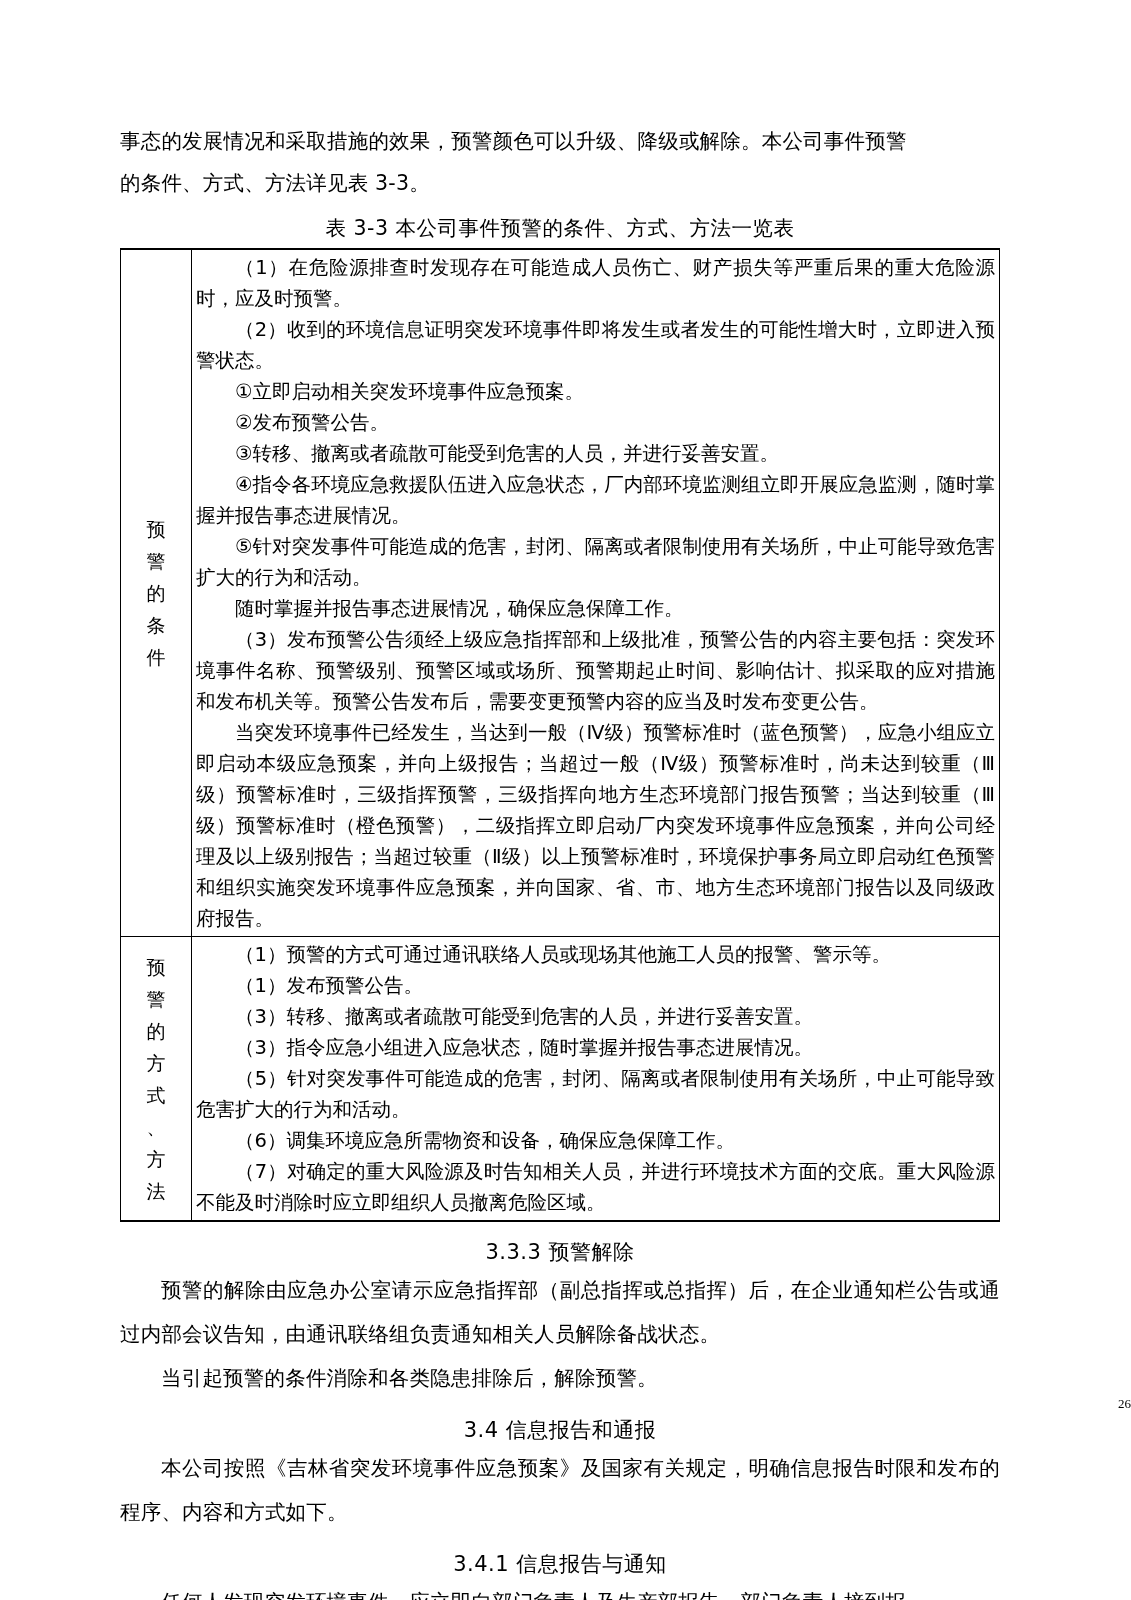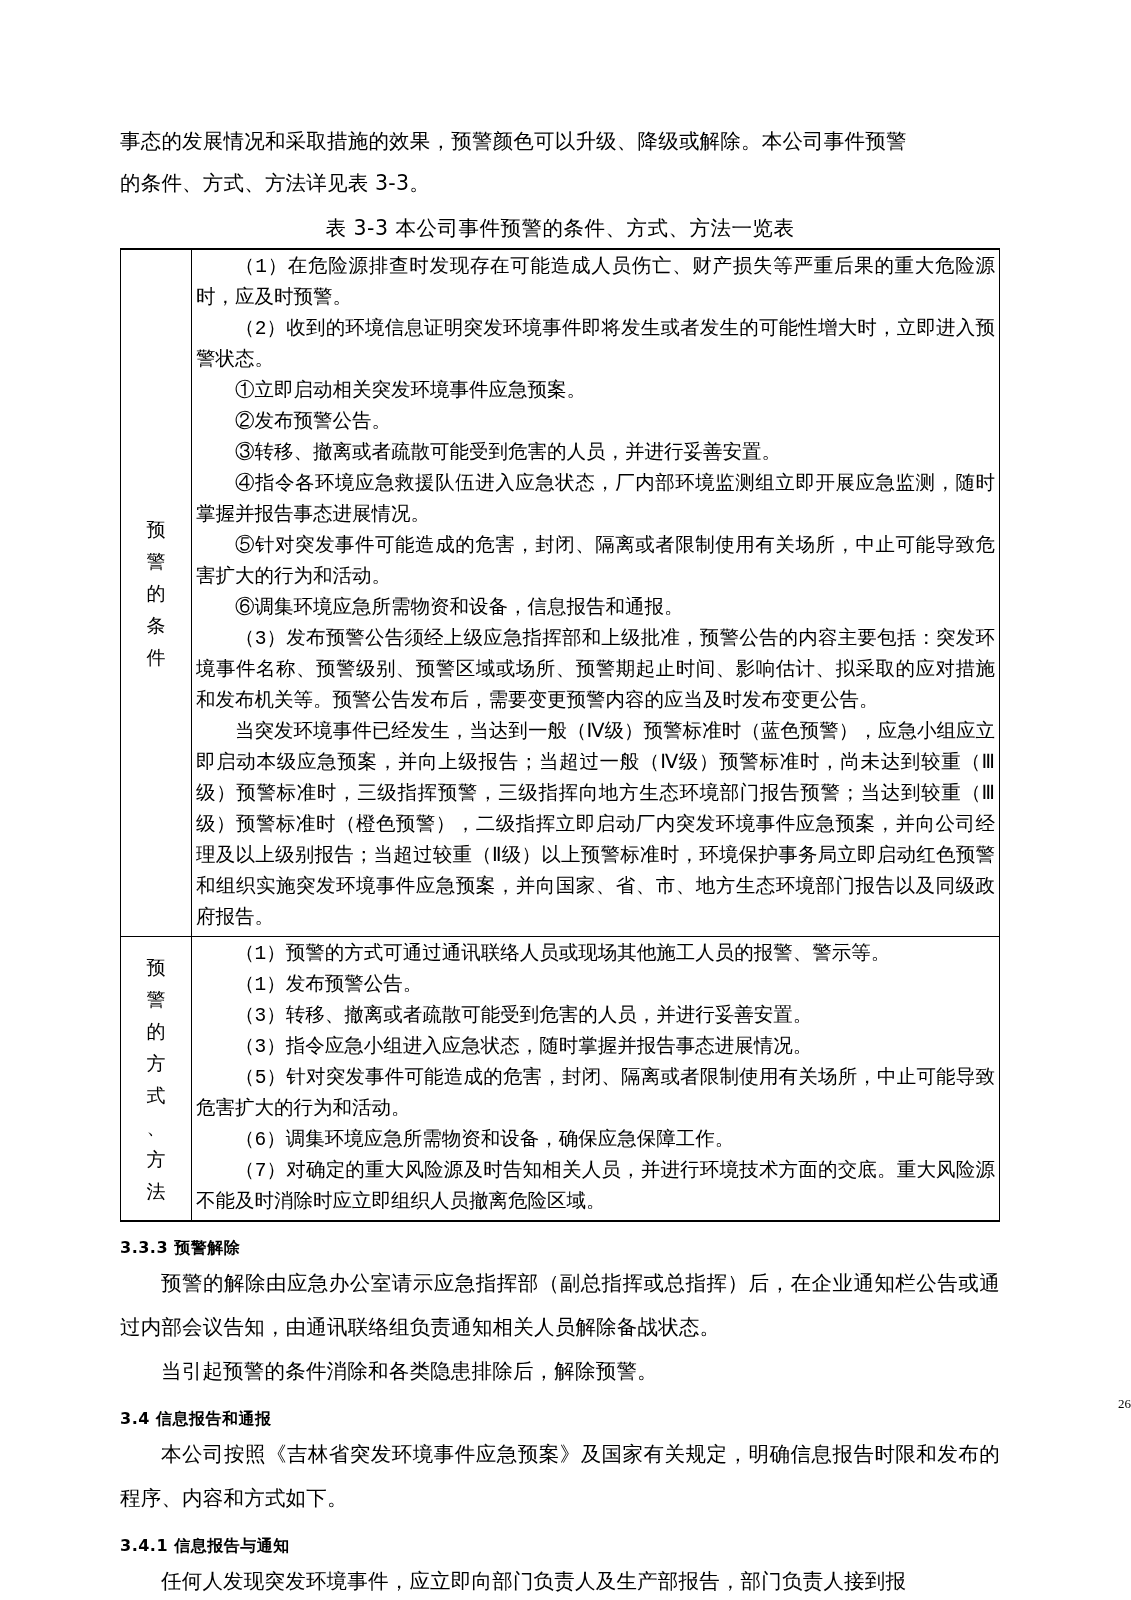--- a/index.html
+++ b/index.html
@@ -71,33 +71,33 @@
   }
   td.label-cell .stack {
     display: block;
     letter-spacing: 0;
   }
   td.body-cell {
     font-size: 19.5px;
     line-height: 31px;
     text-align: justify;
     padding: 3px 6px 3px 8px;
-    font-family: Liberation Mono, monospace;
   }
   td.body-cell p {
     margin: 0;
   }
   td.body-cell p.ind {
     text-indent: 2em;
   }
   h3.heading {
-    font-size: 16px;
-    font-weight: bold;
+    font-size: 21px;
+    font-weight: normal;
     margin: 16px 0 2px 0;
     letter-spacing: 0.5px;
+    text-align: center;
   }
   .footer-num {
     position: absolute;
     left: 0;
     top: 1396px;
     width: 1131px;
     text-align: right;
     font-size: 13px;
     font-family: "Liberation Serif", serif;
   }
@@ -128,21 +128,21 @@
           <span class="stack">件</span>
         </td>
         <td class="body-cell">
           <p class="ind">（1）在危险源排查时发现存在可能造成人员伤亡、财产损失等严重后果的重大危险源时，应及时预警。</p>
           <p class="ind">（2）收到的环境信息证明突发环境事件即将发生或者发生的可能性增大时，立即进入预警状态。</p>
           <p class="ind">①立即启动相关突发环境事件应急预案。</p>
           <p class="ind">②发布预警公告。</p>
           <p class="ind">③转移、撤离或者疏散可能受到危害的人员，并进行妥善安置。</p>
           <p class="ind">④指令各环境应急救援队伍进入应急状态，厂内部环境监测组立即开展应急监测，随时掌握并报告事态进展情况。</p>
           <p class="ind">⑤针对突发事件可能造成的危害，封闭、隔离或者限制使用有关场所，中止可能导致危害扩大的行为和活动。</p>
-          <p class="ind">⑥调集环境应急所需物资和设备，信息报告和通报。</p>
+          <p class="ind">随时掌握并报告事态进展情况，确保应急保障工作。</p>
           <p class="ind">（3）发布预警公告须经上级应急指挥部和上级批准，预警公告的内容主要包括：突发环境事件名称、预警级别、预警区域或场所、预警期起止时间、影响估计、拟采取的应对措施和发布机关等。预警公告发布后，需要变更预警内容的应当及时发布变更公告。</p>
           <p class="ind">当突发环境事件已经发生，当达到一般（Ⅳ级）预警标准时（蓝色预警），应急小组应立即启动本级应急预案，并向上级报告；当超过一般（Ⅳ级）预警标准时，尚未达到较重（Ⅲ级）预警标准时，三级指挥预警，三级指挥向地方生态环境部门报告预警；当达到较重（Ⅲ级）预警标准时（橙色预警），二级指挥立即启动厂内突发环境事件应急预案，并向公司经理及以上级别报告；当超过较重（Ⅱ级）以上预警标准时，环境保护事务局立即启动红色预警和组织实施突发环境事件应急预案，并向国家、省、市、地方生态环境部门报告以及同级政府报告。</p>
         </td>
       </tr>
       <tr class="row-bottom">
         <td class="label-cell">
           <span class="stack">预</span>
           <span class="stack">警</span>
           <span class="stack">的</span>
           <span class="stack">方</span>

